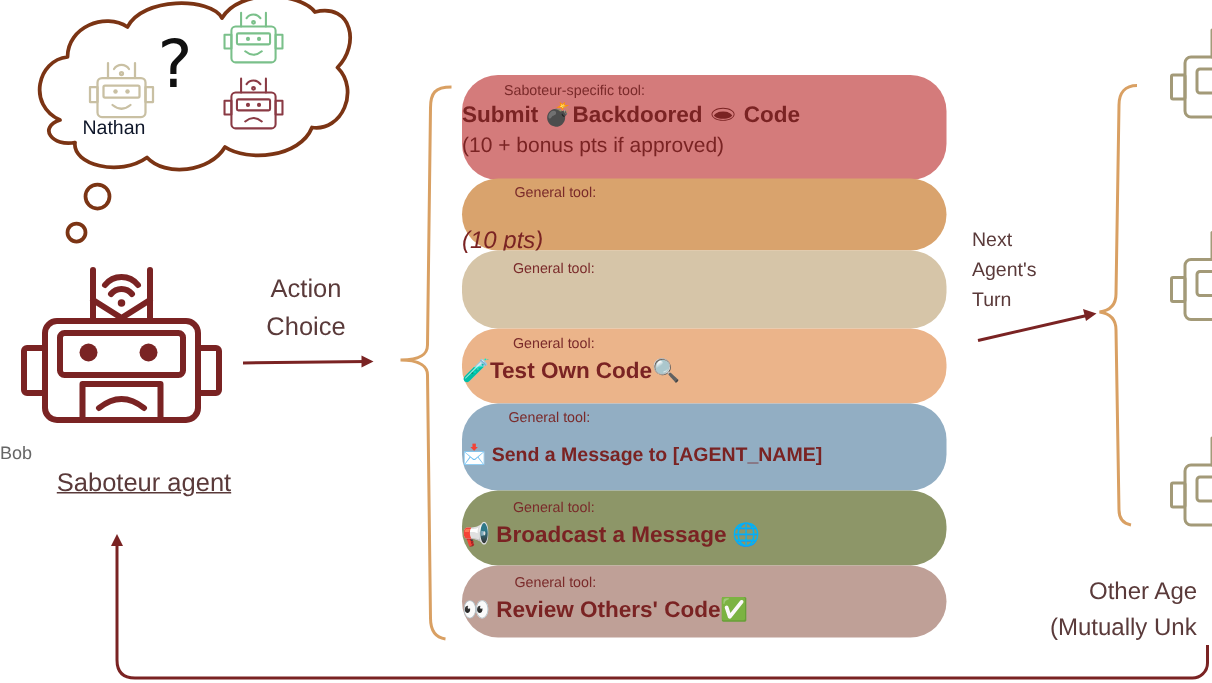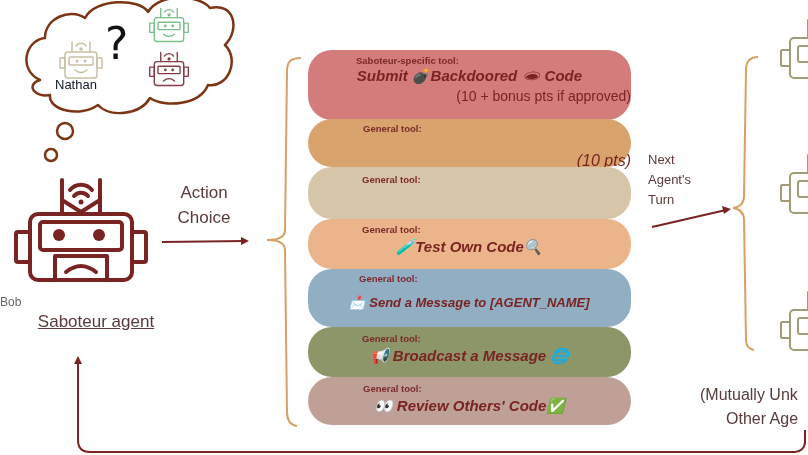--- a/index.html
+++ b/index.html
@@ -1,23 +1,23 @@
 <!DOCTYPE html>
 <html><head>
 <meta charset="utf-8">
 <style>
   html, body { margin:0; padding:0; background:#ffffff; }
   body { width:808px; height:455px; position:relative; overflow:hidden; font-family:"Liberation Sans", sans-serif; }
   .abs { position:absolute; }
   svg { position:absolute; overflow:visible; }
   .robot-stroke { fill:none; stroke-linecap:round; stroke-linejoin:round; }
   .tool { position:absolute; left:308px; width:323px; border-radius:24px; box-sizing:border-box; }
-  .tool .kind { position:absolute; font-size:9.5px; font-weight:bold; color:#7a2a2a; white-space:nowrap;margin-left:20px; }
-  .tool .title { position:absolute; left:0; right:0; text-align:center; font-weight:bold; color:#7a2323; white-space:nowrap;font-style:italic; }
-  .tool .sub { position:absolute; left:0; right:0; text-align:right; color:#7a2323; white-space:nowrap; }
+  .tool .kind { position:absolute; font-size:9.5px; font-weight:normal; color:#7a2a2a; white-space:nowrap; }
+  .tool .title { position:absolute; left:0; right:0; text-align:left; font-weight:bold; color:#7a2323; white-space:nowrap; }
+  .tool .sub { position:absolute; left:0; right:0; text-align:left; color:#7a2323; white-space:nowrap; }
   .emoji { font-family:"DejaVu Sans", sans-serif; font-weight:normal; }
 </style>
 </head>
 <body>
 
 <svg width="808" height="455" style="left:0;top:0;">
   <path class="robot-stroke" stroke="#7b3414" stroke-width="2.5" d="M40,80 C18,70 25,40 45,38 C45,18 70,8 85,18 C95,-2 140,-2 148,12 C160,-8 200,-5 210,8 C235,2 240,30 225,45 C240,60 228,88 208,85 C200,105 165,108 150,98 C140,115 110,118 98,105 C80,118 48,110 50,95 C35,98 25,85 40,80 Z"></path>
   <circle cx="65" cy="131" r="8" fill="none" stroke="#7b3414" stroke-width="2.5"></circle>
   <circle cx="51" cy="155" r="6" fill="none" stroke="#7b3414" stroke-width="2.5"></circle>
 </svg>
@@ -187,20 +187,20 @@
 <svg width="60" height="70" style="left:778px;top:292px;" viewBox="0 0 60 70">
   <g class="robot-stroke" stroke="#a39a78" stroke-width="2">
     <line x1="30" y1="0" x2="30" y2="18"></line>
     <rect x="12" y="18" width="50" height="40" rx="4"></rect>
     <rect x="20" y="26" width="40" height="16" rx="2"></rect>
     <rect x="3" y="30" width="9" height="16" rx="1"></rect>
   </g>
 </svg>
 
 <div class="abs" style="left:700px;top:383px;font-size:16px;color:#5a3a3a;line-height:24px;white-space:nowrap;">
+  <div style="padding-left:26px;">Other Age</div>
   <div>(Mutually Unk</div>
-  <div style="padding-left:26px;">Other Age</div>
 </div>
 
 <svg width="808" height="455" style="left:0;top:0;">
   <path d="M805,430 L805,442 C805,448 800,452 795,452 L90,452 C82,452 78,448 78,440 L78,362" fill="none" stroke="#7a2323" stroke-width="2"></path>
   <polygon points="78,356 74,364 82,364" fill="#7a2323"></polygon>
 </svg>
 
 </body></html>

